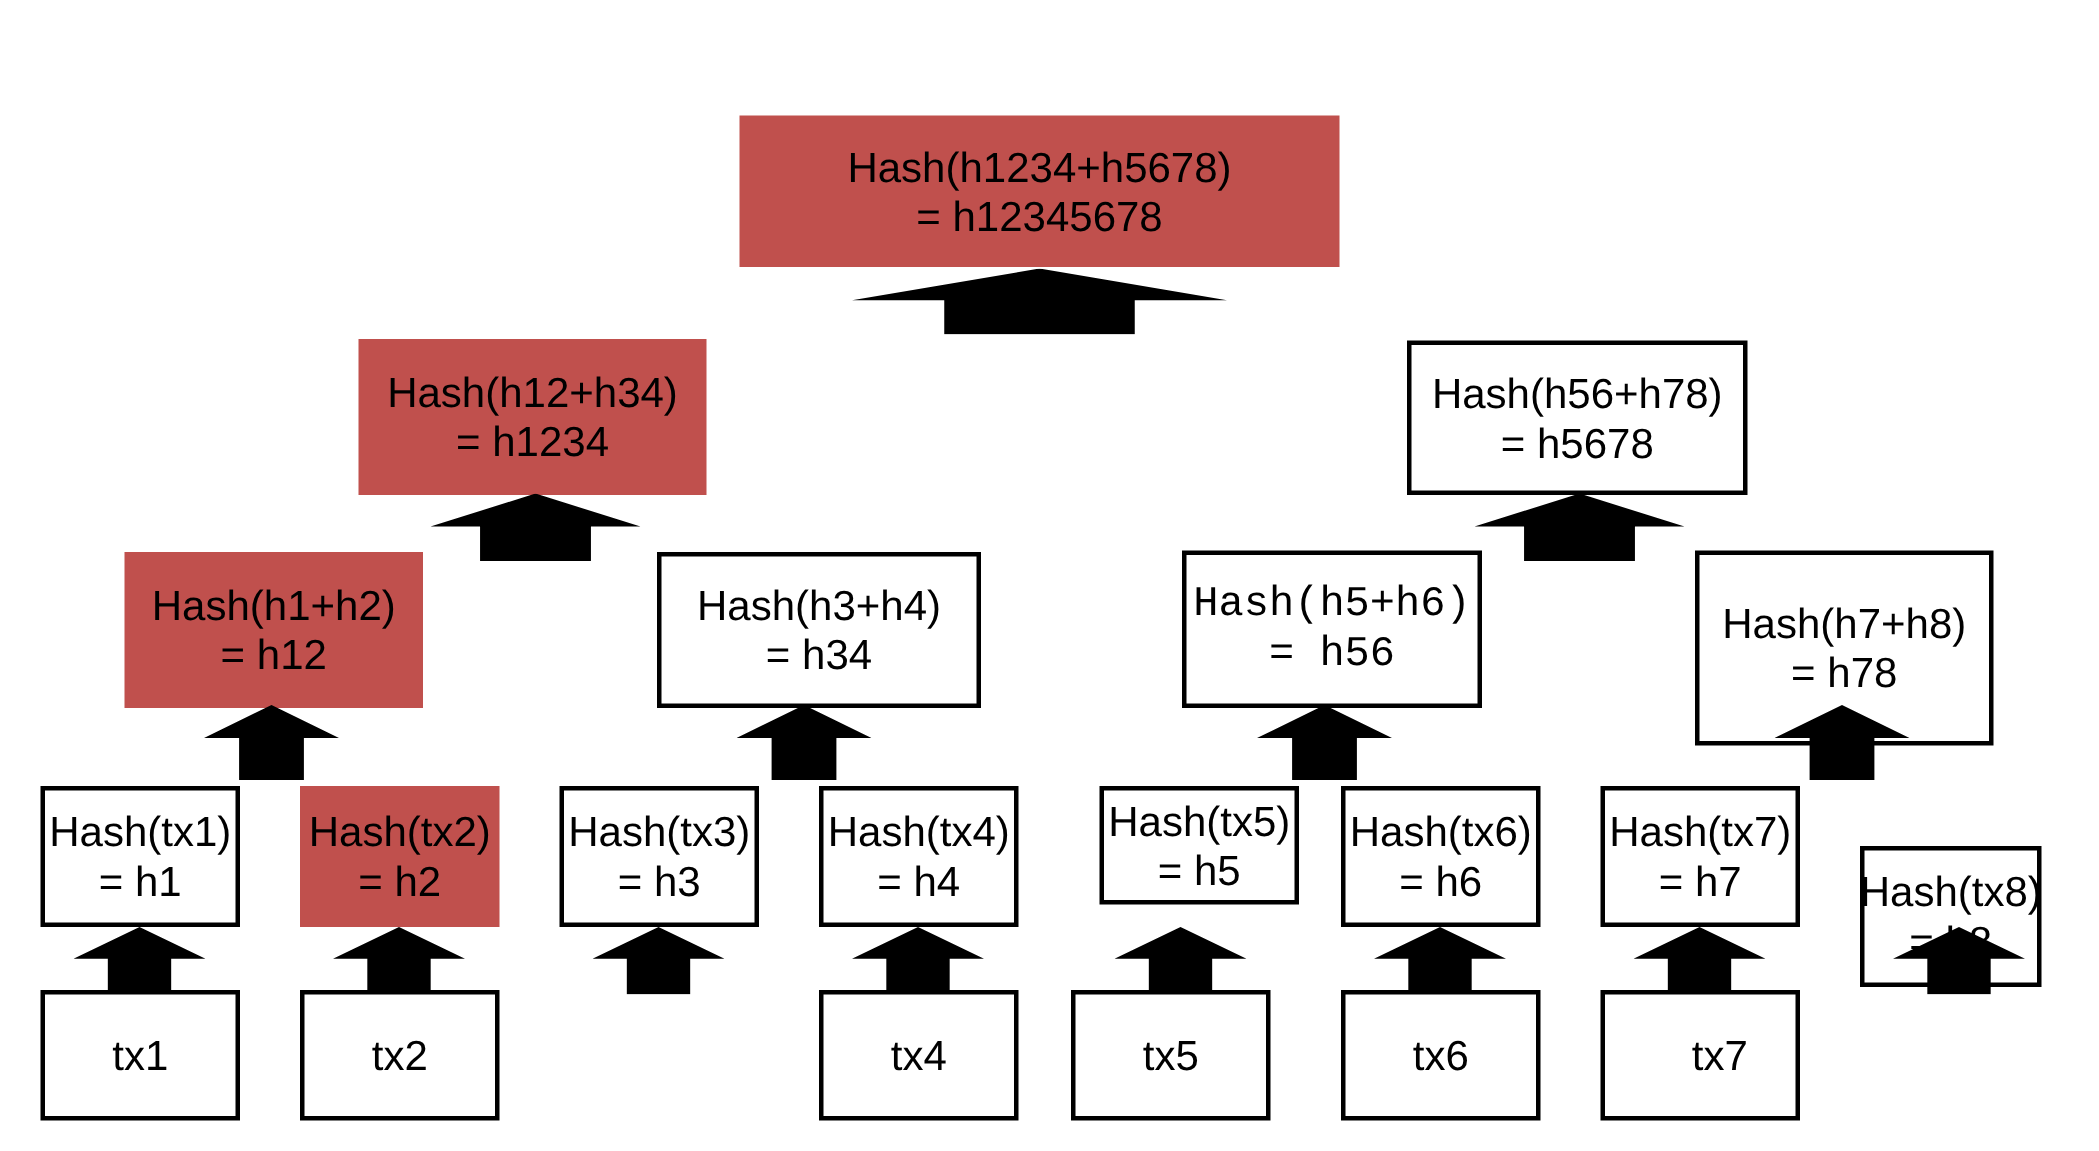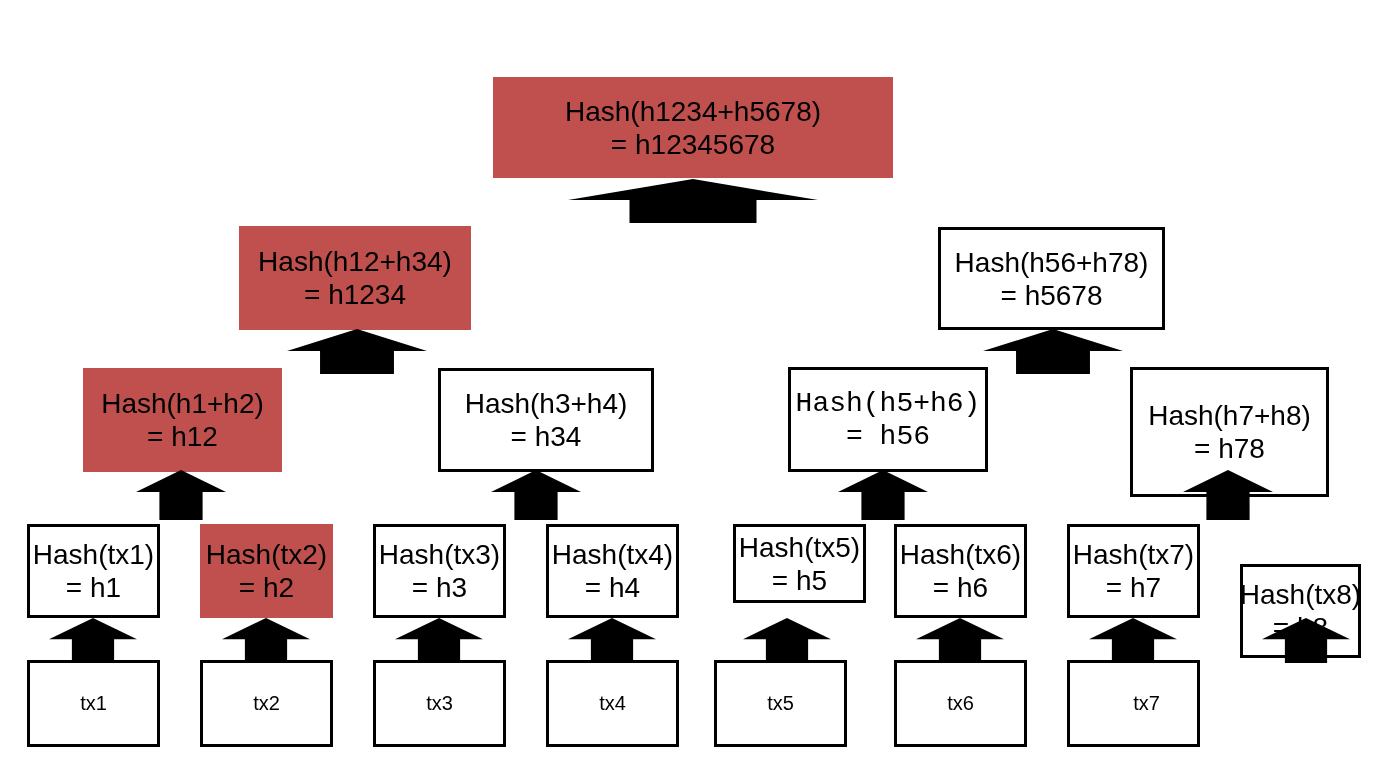--- a/index.html
+++ b/index.html
@@ -24,21 +24,21 @@
     text-align: center;
     font-size: 28px;
     line-height: 33px;
     white-space: nowrap;
   }
   .node.red {
     border: none;
     background: #c0504d;
   }
   .leaf {
-    font-size: 20px;
+    font-size: 28px;
   }
   .arrow {
     position: absolute;
     background: #000000;
   }
   .arrow-lg {
     width: 250px; height: 44px;
     clip-path: polygon(50% 0%, 100% 48%, 75.4% 48%, 75.4% 100%, 24.6% 100%, 24.6% 48%, 0% 48%);
   }
   .arrow-md {
@@ -138,23 +138,20 @@
   <div class="arrow arrow-sm" style="left: 916px; top: 618px; background: rgb(0, 0, 0);"></div>
   <div class="arrow arrow-sm" style="left: 1089px; top: 618px; background: rgb(0, 0, 0);"></div>
   <div class="arrow arrow-sm" style="left: 1262px; top: 618px; background: rgb(0, 0, 0);"></div>
 
   <div class="node leaf" style="left:27px; top:660px; width:133px; height:87px;">
     <div>tx1</div>
   </div>
   <div class="node leaf" style="left:200px; top:660px; width:133px; height:87px;">
     <div>tx2</div>
   </div>
-  <div class="node leaf" style="left:373px; top:660px; width:133px; height:87px;">
-    <div>tx3</div>
-  </div>
   <div class="node leaf" style="left:546px; top:660px; width:133px; height:87px;">
     <div>tx4</div>
   </div>
   <div class="node leaf" style="left:714px; top:660px; width:133px; height:87px;">
     <div>tx5</div>
   </div>
   <div class="node leaf" style="left:894px; top:660px; width:133px; height:87px;">
     <div>tx6</div>
   </div>
   <div class="node leaf" style="left:1067px; top:660px; width:133px; height:87px;padding-left:26px;">

